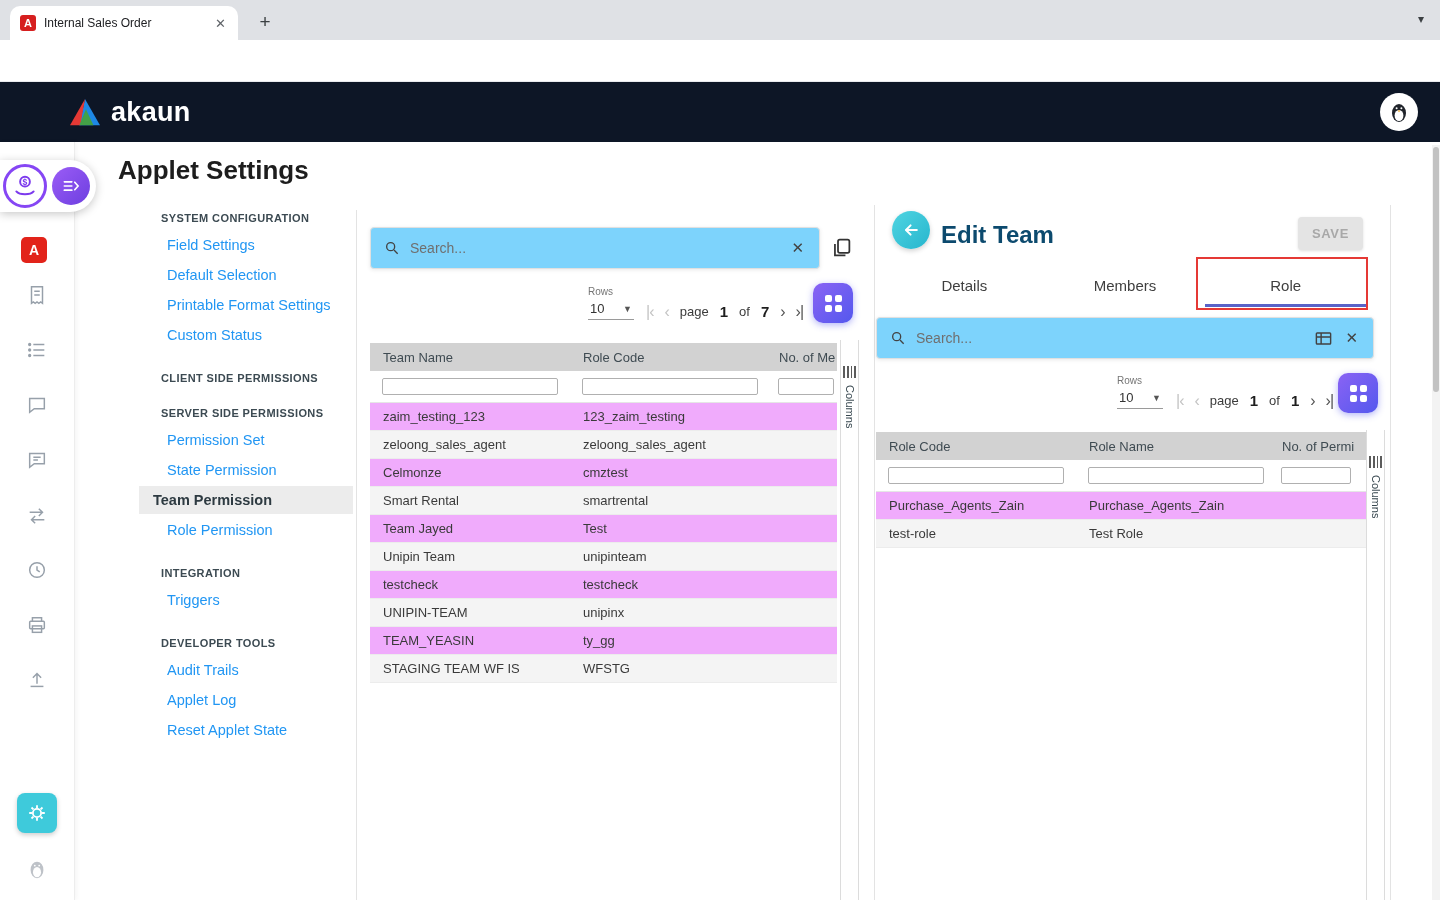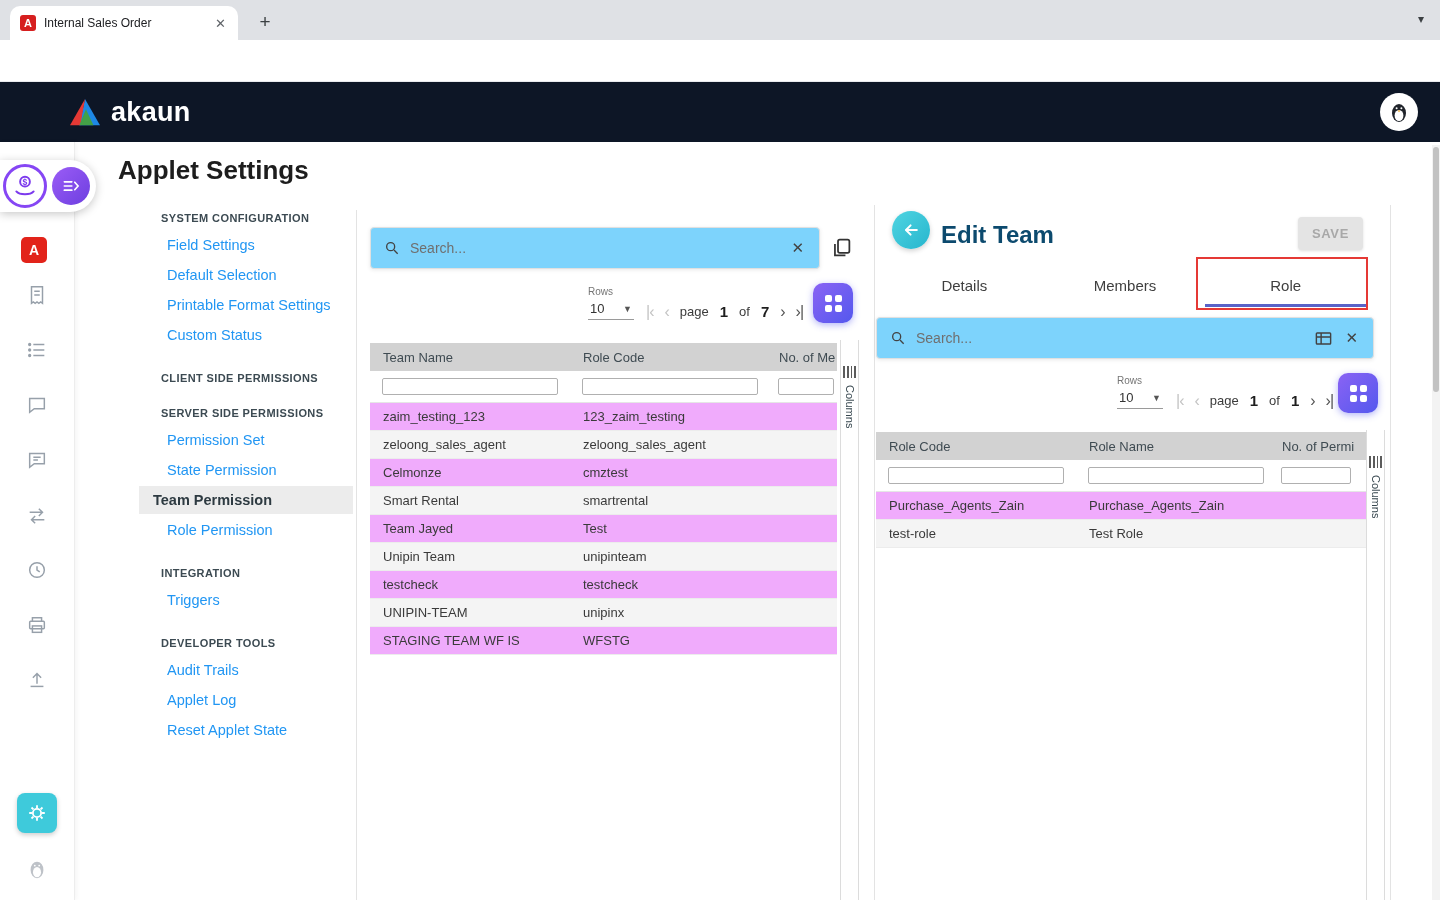--- a/index.html
+++ b/index.html
@@ -406,20 +406,25 @@
           <div class="tcell c2" data-interactable="false">testcheck</div>
           <div class="tcell c3" data-interactable="false"></div>
         </div>
 
         <div class="t-row" data-interactable="true">
           <div class="tcell c1" data-interactable="false">UNIPIN-TEAM</div>
           <div class="tcell c2" data-interactable="false">unipinx</div>
           <div class="tcell c3" data-interactable="false"></div>
         </div>
 
+        <div class="t-row" data-interactable="true">
+          <div class="tcell c1" data-interactable="false">TEAM_YEASIN</div>
+          <div class="tcell c2" data-interactable="false">ty_gg</div>
+          <div class="tcell c3" data-interactable="false"></div>
+        </div>
 
         <div class="t-row" data-interactable="true">
           <div class="tcell c1" data-interactable="false">STAGING TEAM WF IS</div>
           <div class="tcell c2" data-interactable="false">WFSTG</div>
           <div class="tcell c3" data-interactable="false"></div>
         </div>
 
     </div>
   </div>
   <div class="colstrip" style="left:840px; top:340px; height:560px;" data-interactable="false">

